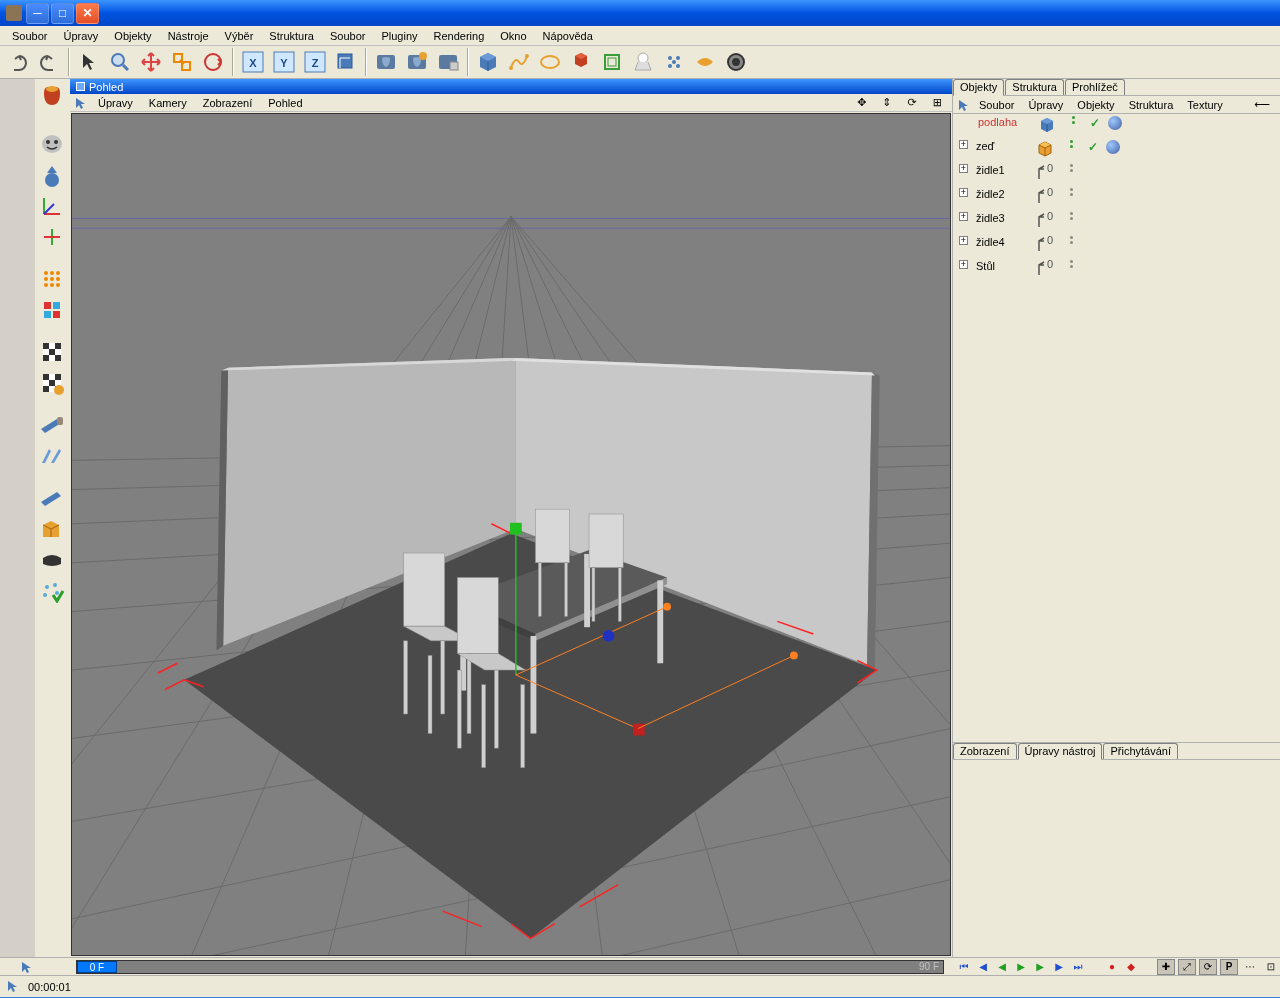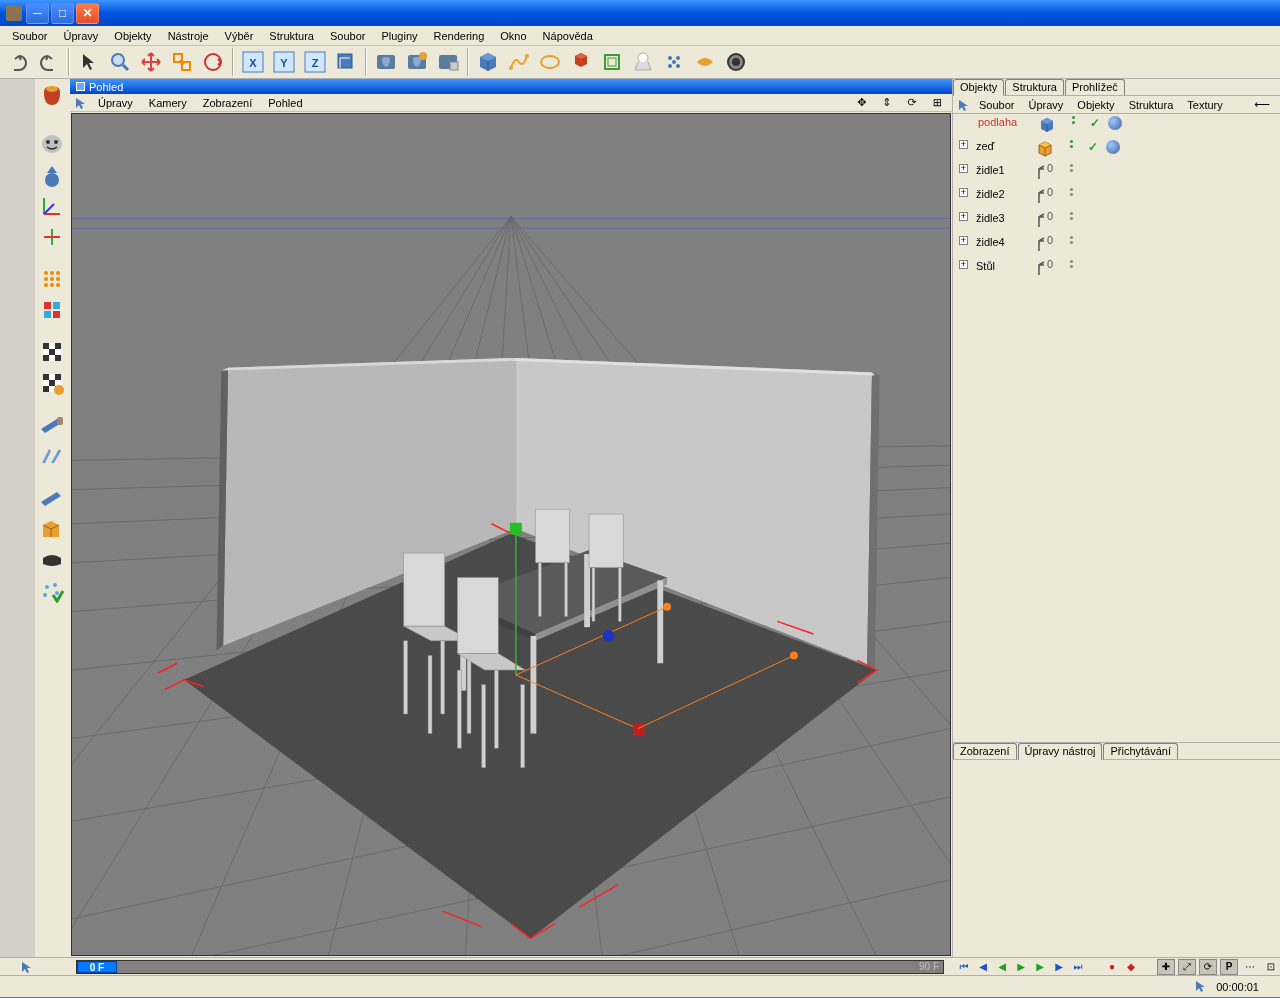--- a/index.html
+++ b/index.html
@@ -49,26 +49,26 @@
 .dot { width: 3px; height: 3px; background: #888; border-radius: 50%; }
 .dot.g { background: #2a9d2a; }
 .check { color: #2a9d2a; font-size: 12px; font-weight: bold; }
 .sphere-icon { width: 14px; height: 14px; background: radial-gradient(circle at 35% 35%, #a0c8ff, #4060a0); border-radius: 50%; }
 
 .bottom-tabs-panel { height: 215px; border-top: 1px solid #b0b0b0; }
 .settings-body { padding: 4px 8px; display: flex; align-items: center; gap: 6px; }
 
 .timeline-bar { height: 18px; background: #ece9d8; display: flex; align-items: center; border-top: 1px solid #b0b0b0; }
 .timeline-track { width: 870px; height: 14px; background: #808080; margin-left: 42px; position: relative; border: 1px solid #333; }
-.timeline-marker { position: absolute; left: 0; width: 40px; height: 12px; background: #0078ff; color: white; font-size: 10px; text-align: center; border: 1px solid #003f8a; font-weight: bold; }
+.timeline-marker { position: absolute; left: 0; width: 40px; height: 12px; background: #0078ff; color: white; font-size: 10px; text-align: center; border: 1px solid #003f8a; }
 .timeline-end { position: absolute; right: 4px; top: 0; color: #c0c0c0; font-size: 10px; }
 .transport { display: flex; gap: 3px; margin-left: 12px; align-items: center; }
 .tr-btn { width: 16px; height: 14px; display: flex; align-items: center; justify-content: center; font-size: 10px; }
 
-.statusbar { height: 22px; background: #ece9d8; display: flex; align-items: center; padding: 0 21px; gap: 6px; border-top: 1px solid #b0b0b0; justify-content: flex-end; }
+.statusbar { height: 22px; background: #ece9d8; display: flex; align-items: center; padding: 0 6px; gap: 6px; border-top: 1px solid #b0b0b0; }
 .taskbar { height: 8px; background: linear-gradient(to bottom, #3a80e8, #245edb); }
 </style>
 </head>
 <body>
 
 <div class="titlebar">
   <div class="titlebar-icon"></div>
   <div class="window-controls">
     <div class="win-btn win-min">─</div>
     <div class="win-btn win-max">□</div>

